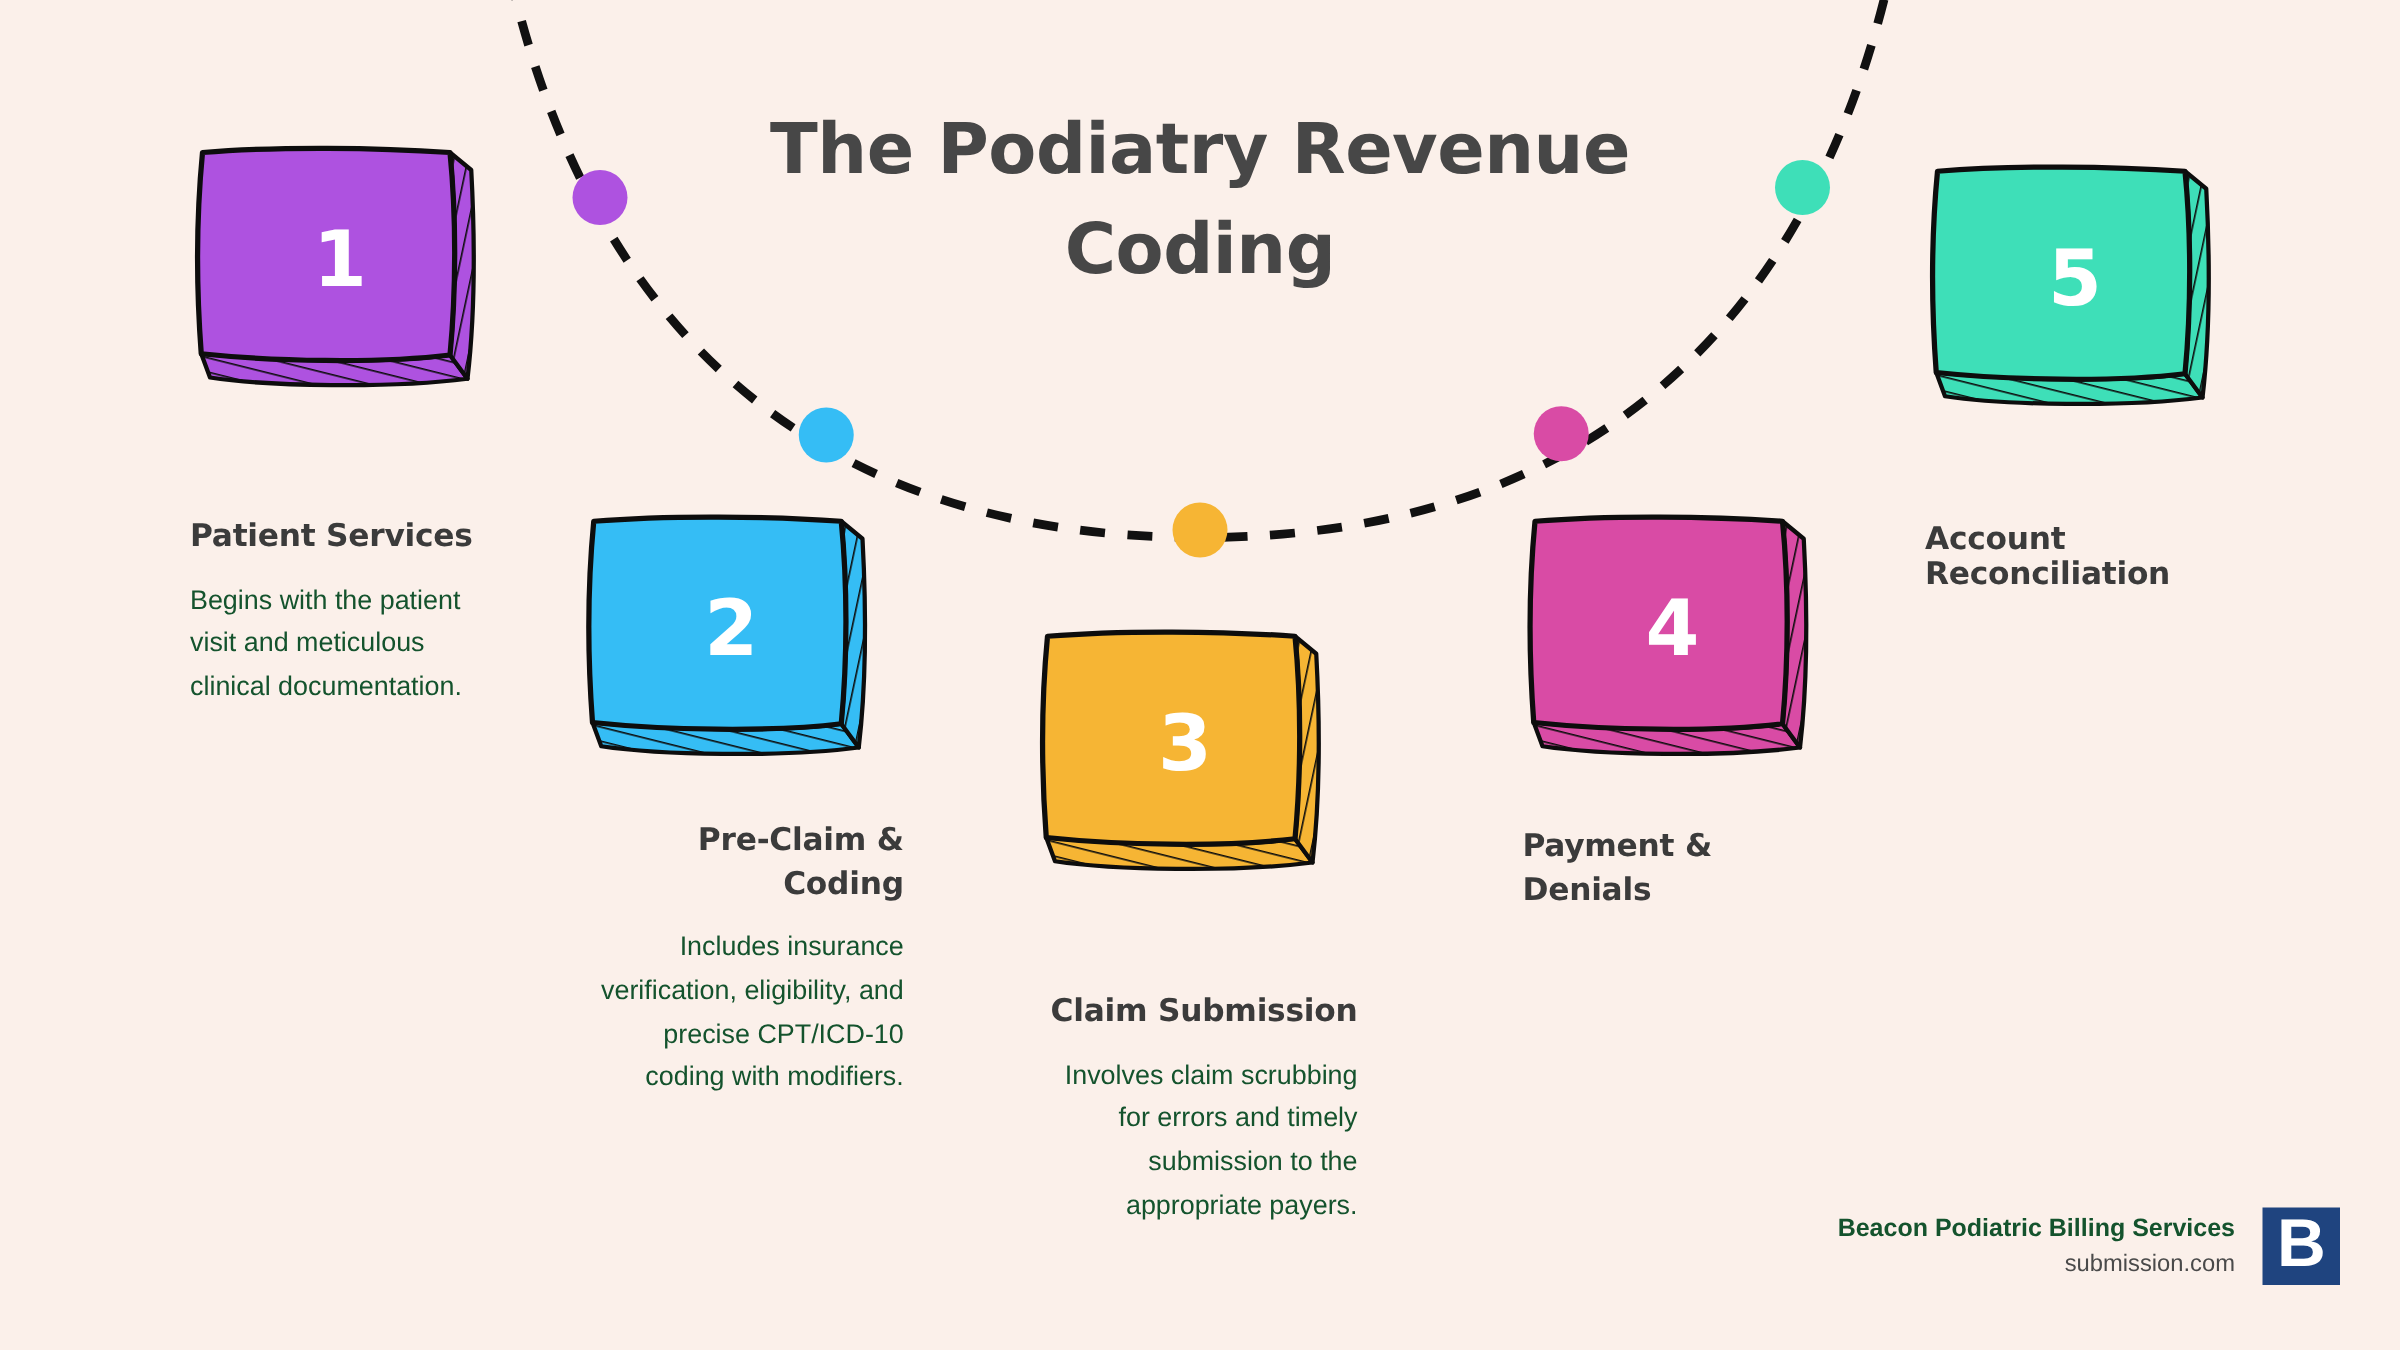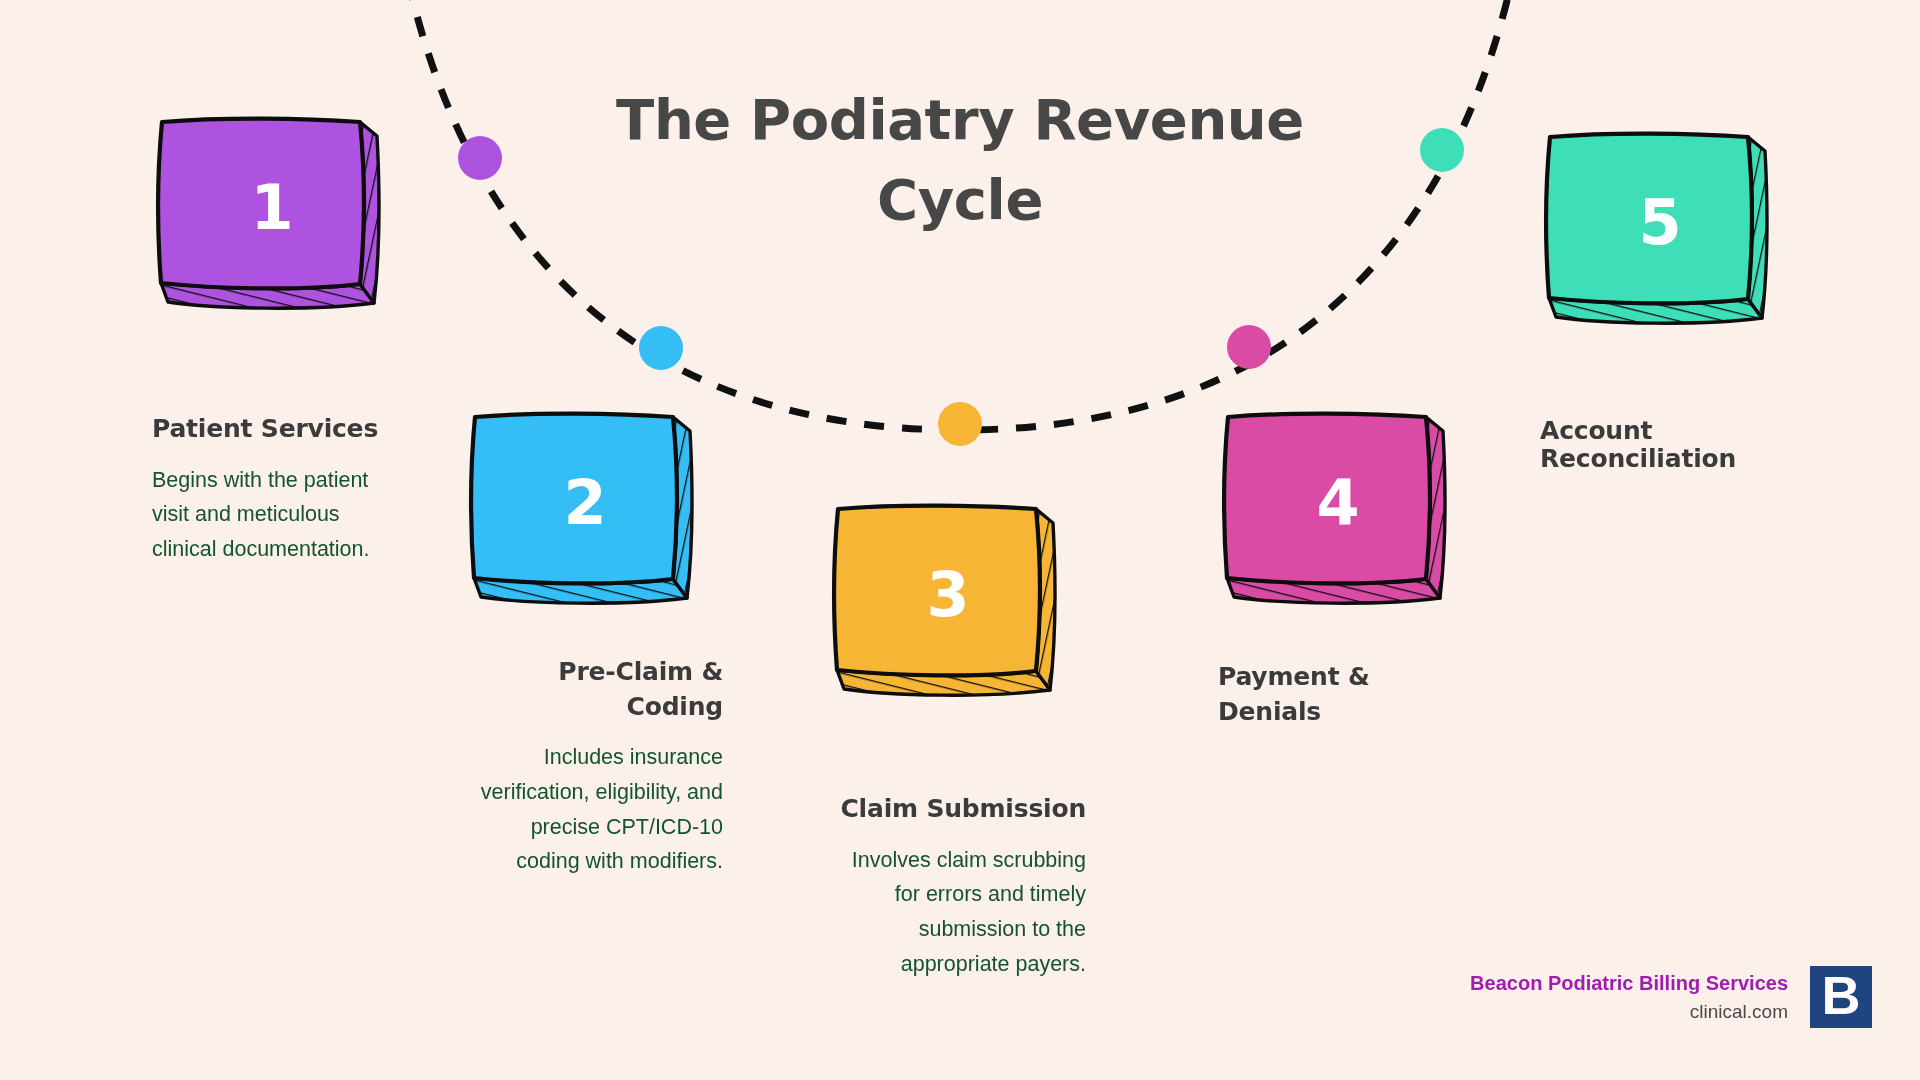--- a/index.html
+++ b/index.html
@@ -135,21 +135,21 @@
     align-items: center;
     gap: 22px;
   }
   #footer-text {
     text-align: right;
   }
   #footer-company {
     font-family: "Liberation Sans", sans-serif;
     font-size: 20px;
     font-weight: 700;
-    color: #a21caf;
+    color: #14532d;
     line-height: 1.5;
   }
   #footer-site {
     font-family: "Liberation Sans", sans-serif;
     font-size: 19px;
     font-weight: 400;
     color: #4a4a4a;
     line-height: 1.5;
   }
   #logo-mark {
@@ -177,21 +177,21 @@
     <path d="M 408 -20 C 470 250, 640 430, 960 430 C 1280 430, 1450 250, 1512 -20" fill="none" stroke="#111111" stroke-width="7" stroke-dasharray="20 18" stroke-linecap="butt"></path>
     <circle id="dot-1" cx="480" cy="158" r="22" fill="#AE52E0"></circle>
     <circle id="dot-2" cx="661" cy="348" r="22" fill="#35BDF5"></circle>
     <circle id="dot-3" cx="960" cy="424" r="22" fill="#F6B534"></circle>
     <circle id="dot-4" cx="1249" cy="347" r="22" fill="#D94BA5"></circle>
     <circle id="dot-5" cx="1442" cy="150" r="22" fill="#3EDFB8"></circle>
   </svg>
 
   <div id="title-block">
     <span class="title-line">The Podiatry Revenue</span>
-    <span class="title-line">Cycle</span>
+    <span class="title-line">Coding</span>
   </div>
 
   <div class="step" id="step-1">
     <div class="card-wrap">
       <svg class="card-svg" id="card-svg-1" viewBox="0 0 255 208">
           <defs>
             <pattern id="hatchR-0" width="11" height="11" patternUnits="userSpaceOnUse" patternTransform="rotate(12)">
               <rect width="11" height="11" fill="#AE52E0"></rect>
               <line x1="0" y1="0" x2="0" y2="11" stroke="#0d0d0d" stroke-width="2.6"></line>
             </pattern>
@@ -307,18 +307,18 @@
     </div>
     <div class="step-text">
       <p class="step-heading tight">Account
 Reconciliation</p>
     </div>
   </div>
 
   <div id="footer">
     <div id="footer-text">
       <div id="footer-company">Beacon Podiatric Billing Services</div>
-      <div id="footer-site">clinical.com</div>
+      <div id="footer-site">submission.com</div>
     </div>
     <div id="logo-mark">B</div>
   </div>
 
 </div>
 
 </body></html>

